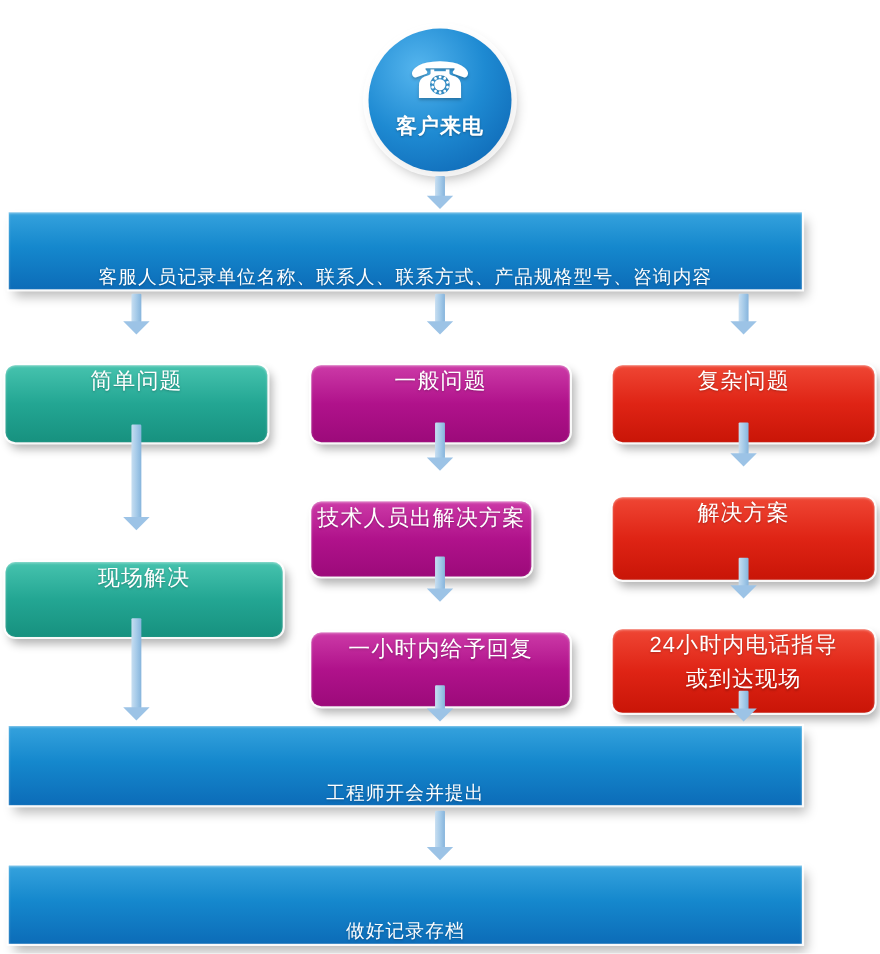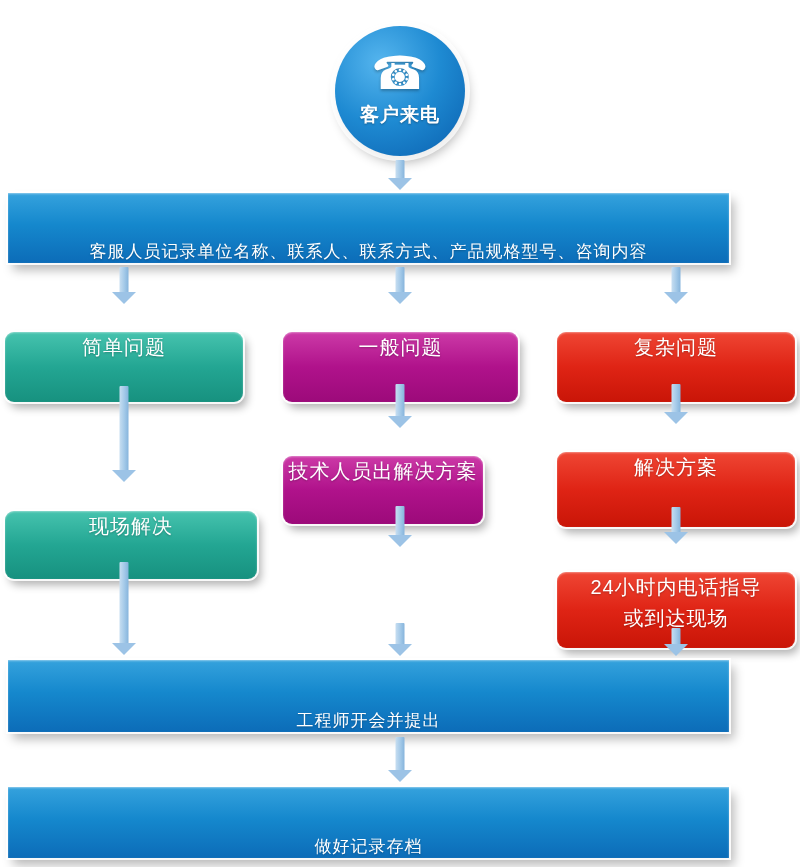--- a/index.html
+++ b/index.html
@@ -124,20 +124,23 @@
     <span class="line">解决方案</span>
   </div>
   <div class="node teal" style="left:5px; top:487px; width:252px; height:68px;">
     <span>现场解决</span>
   </div>
 
   <div class="arrow" style="left:388px; top:506px; height:41px;"></div>
   <div class="arrow" style="left:664px; top:507px; height:37px;"></div>
   <div class="arrow" style="left:112px; top:562px; height:93px;"></div>
 
+  <div class="node magenta" style="left:283px; top:551px; width:235px; height:67px;">
+    <span>一小时内给予回复</span>
+  </div>
   <div class="node red" style="left:557px; top:548px; width:238px; height:76px;">
     <span class="line">24小时内电话指导</span>
     <span class="line">或到达现场</span>
   </div>
 
   <div class="arrow" style="left:388px; top:623px; height:33px;"></div>
   <div class="arrow" style="left:664px; top:628px; height:28px;"></div>
 
   <div class="bar" style="top:660px; height:72px;">
     <span>工程师开会并提出</span>

